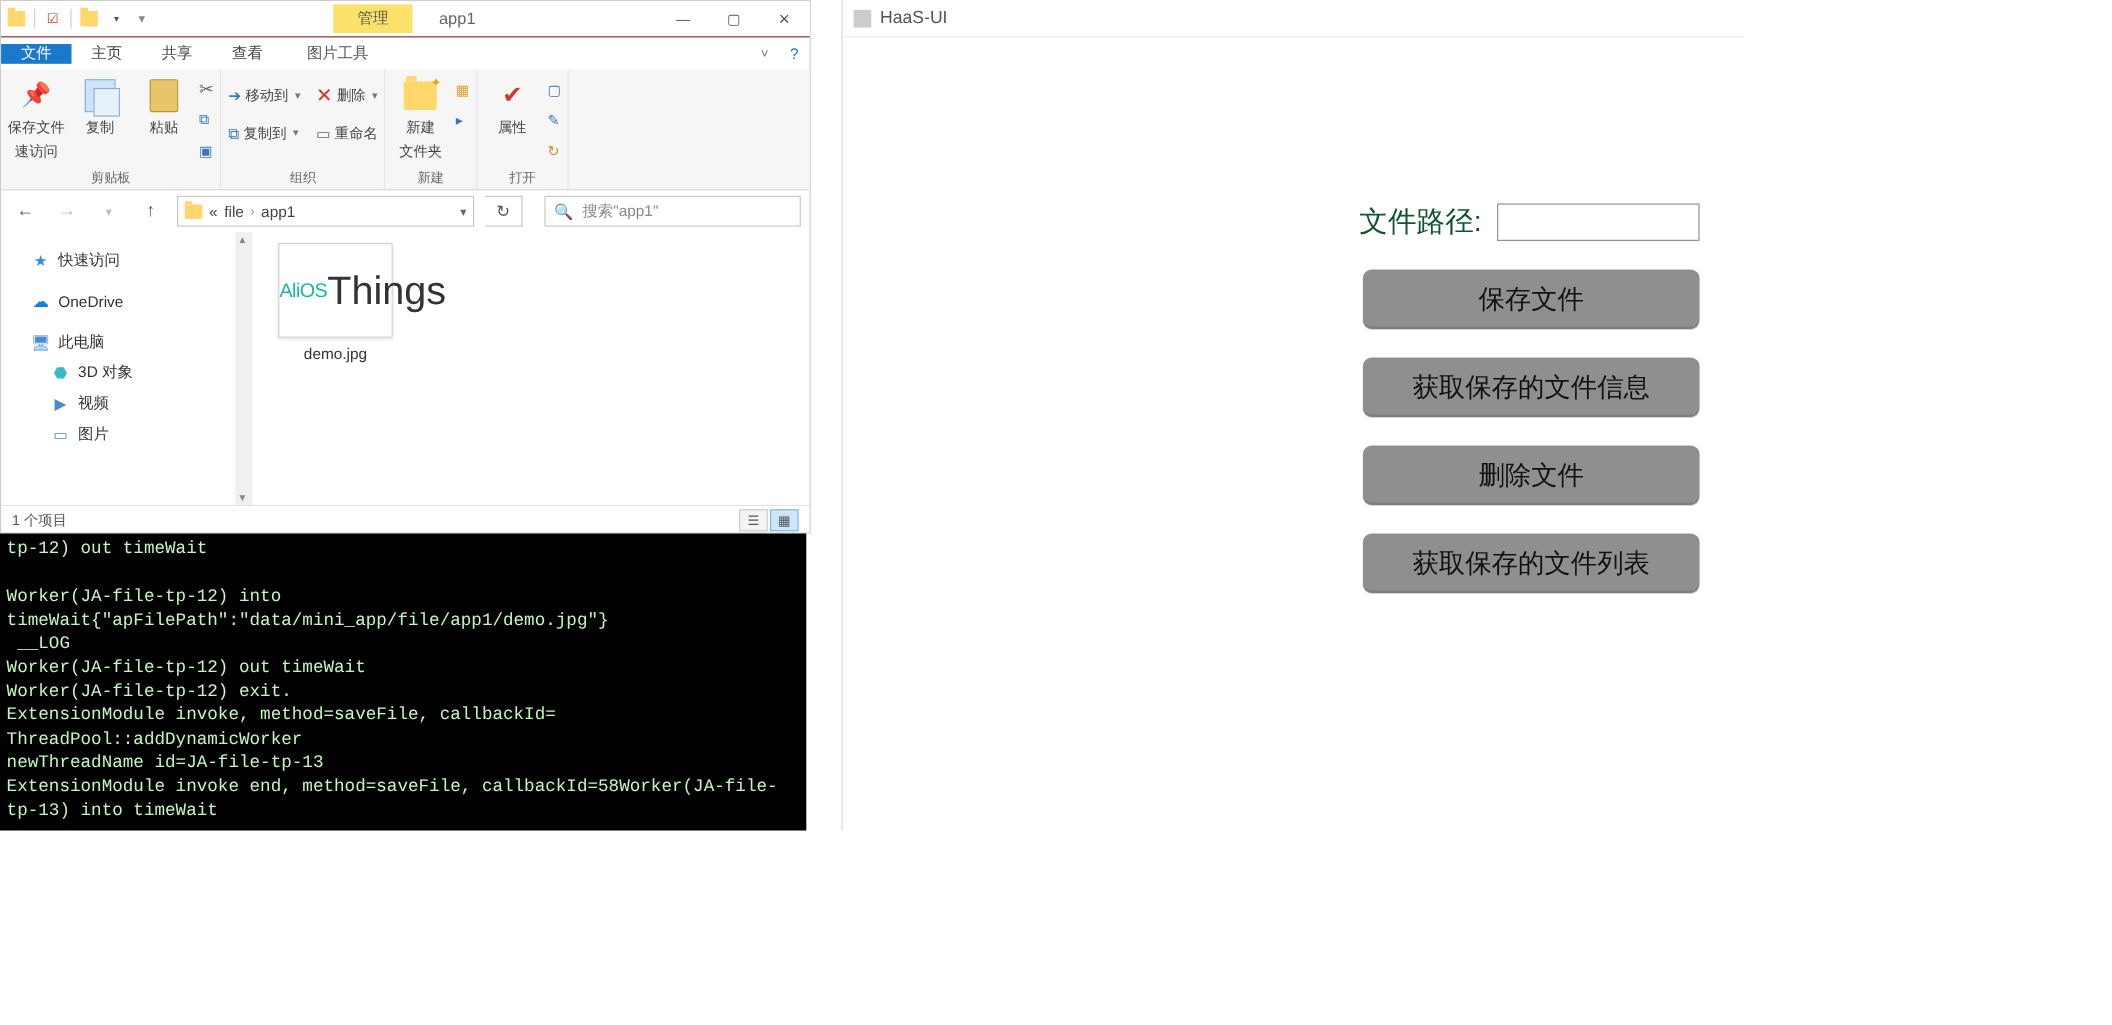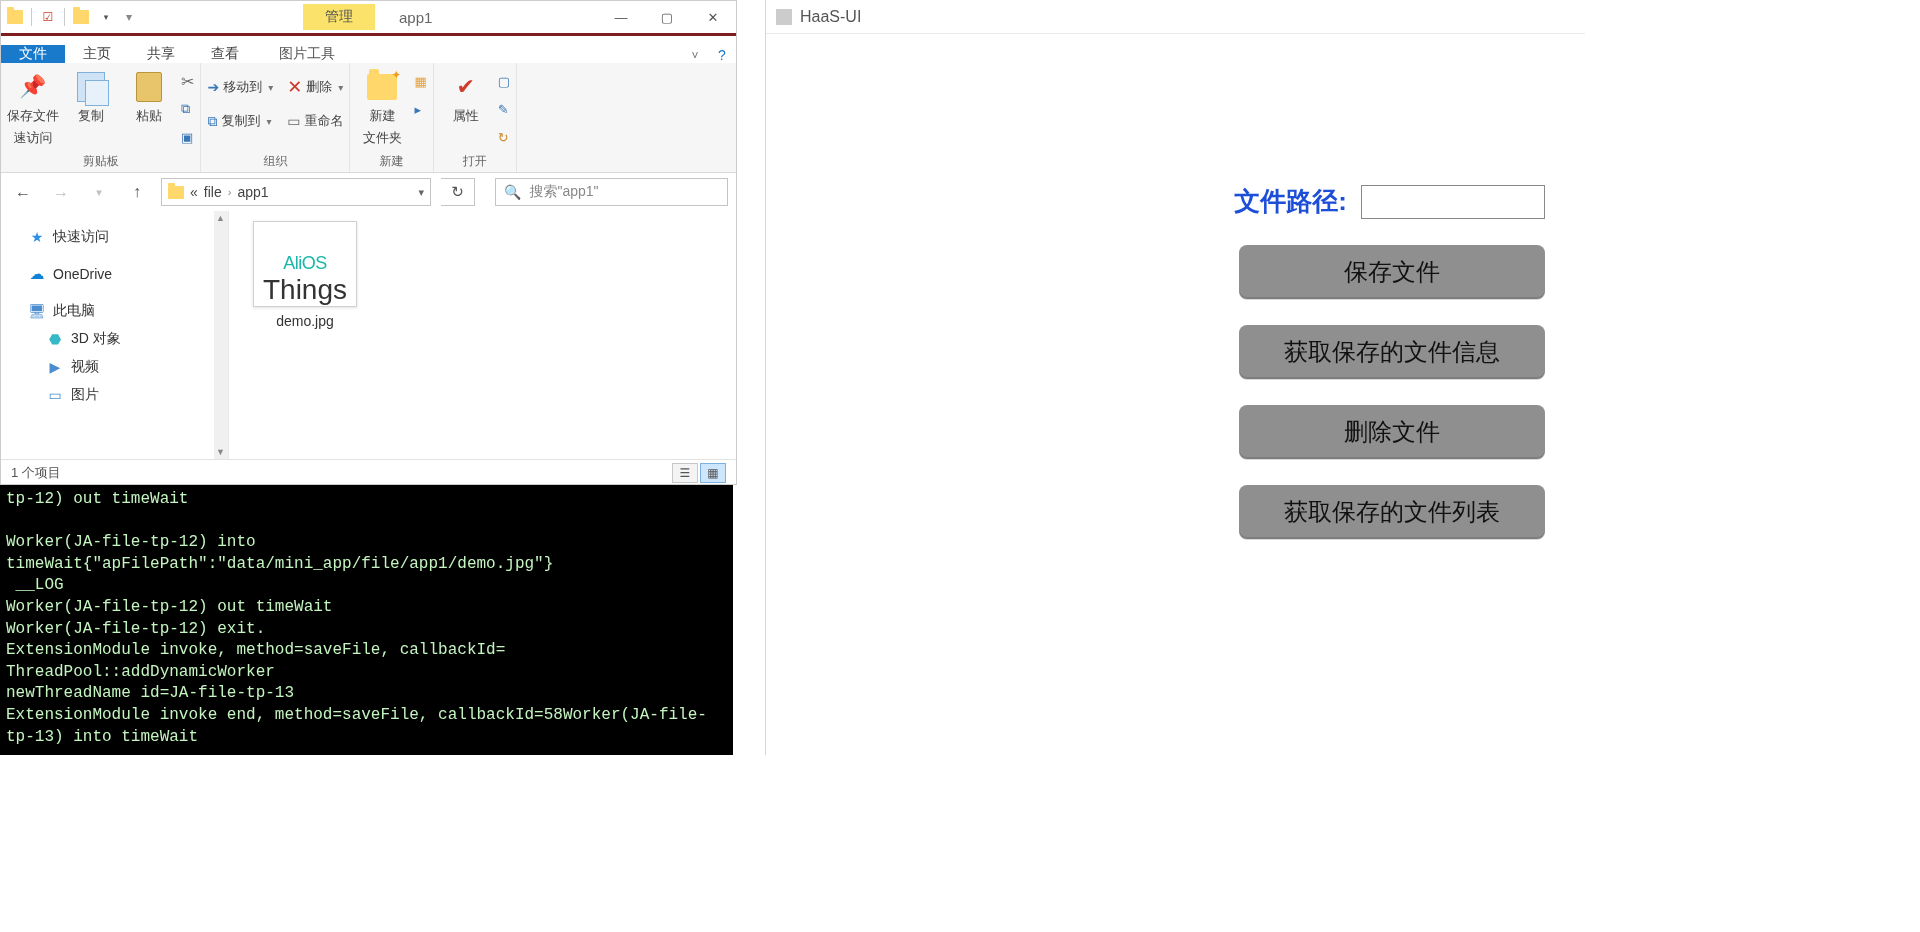--- a/index.html
+++ b/index.html
@@ -15,21 +15,21 @@
 .tb-sep { width: 1px; height: 18px; background: #ccc; }
 .tb-folder { width: 16px; height: 14px; background: #ffd76a; border-radius: 1px; position: relative; }
 .tb-folder::before { content: ""; position: absolute; top: -3px; left: 0; width: 7px; height: 3px; background: #ffd76a; border-radius: 1px 1px 0 0; }
 .tb-dropdown { font-size: 9px; color: #555; margin-left: 2px; }
 .tb-manage { background: #fbe36b; padding: 4px 22px; font-size: 14px; color: #555; margin-left: 160px; }
 .tb-title { font-size: 15px; color: #666; margin-left: 24px; }
 .winctrl { margin-left: auto; display: flex; }
 .winctrl div { width: 46px; height: 32px; display: flex; align-items: center; justify-content: center; font-size: 13px; color: #555; }
 
 
-.rtabs { height: 30px; display: flex; align-items: flex-end; border-top: 3px solid #7f1d1d; }
+.rtabs { height: 30px; display: flex; align-items: center; border-top: 1px solid #7f1d1d; }
 .rtab { padding: 0 18px; font-size: 14px; color: #444; display: flex; align-items: center; }
 .rtab.active { background: #1979ca; color: #fff; }
 .rtab.tool { color: #555; margin-left: 4px; }
 .rtabs .spacer { flex: 1; }
 .rtab-help { width: 28px; display: flex; align-items: center; justify-content: center; color: #1979ca; font-size: 14px; }
 .rtab-caret { width: 26px; display: flex; align-items: center; justify-content: center; color: #777; font-size: 12px; }
 
 
 .ribbon { height: 110px; background: #f6f6f6; border-bottom: 1px solid #d9d9d9; display: flex; }
 .rgroup { border-right: 1px solid #e4e4e4; display: flex; flex-direction: column; padding: 4px 6px 0 6px; }
@@ -77,41 +77,41 @@
 .navic { width: 16px; height: 16px; display: flex; align-items: center; justify-content: center; }
 .navic.star { color: #2e8fe6; font-size: 14px; }
 .navic.cloud { color: #1083d6; font-size: 15px; }
 .navic.pc { color: #4a8dd0; font-size: 14px; }
 .navic.cube { color: #35b8c7; font-size: 14px; }
 .navic.video { color: #4a8dd0; font-size: 14px; }
 .navic.img { color: #4a8dd0; font-size: 14px; }
 
 .content { flex: 1; padding: 10px 16px; display: flex; align-items: flex-start; }
 .fileitem { display: flex; flex-direction: column; align-items: center; gap: 6px; width: 120px; }
-.thumb { width: 104px; height: 86px; border: 1px solid #d0d0d0; box-shadow: 0 1px 3px rgba(0,0,0,.12); background: #fff; display: flex; flex-direction: column; align-items: center; justify-content: flex-end; }
+.thumb { width: 104px; height: 86px; border: 1px solid #d0d0d0; box-shadow: 0 1px 3px rgba(0,0,0,.12); background: #fff; display: flex; flex-direction: row; align-items: center; justify-content: space-between; }
 .thumb .alios { color: #1ab7a8; font-size: 18px; font-weight: 500; letter-spacing: -0.5px; }
-.thumb .things { color: #333; font-size: 28px; font-weight: 400; }
+.thumb .things { color: #333; font-size: 36px; font-weight: 400; }
 .fname { font-size: 14px; color: #333; }
 
 
 .status { height: 27px; border-top: 1px solid #e2e2e2; display: flex; align-items: center; padding: 0 10px; font-size: 13px; color: #555; }
 .status .views { margin-left: auto; display: flex; gap: 2px; }
 .status .vbtn { width: 26px; height: 20px; border: 1px solid #c8c8c8; display: flex; align-items: center; justify-content: center; font-size: 12px; background: #f4f4f4; }
 .status .vbtn.active { background: #cde6fb; border-color: #7fb1de; }
 
 
 .terminal { position: absolute; left: 0; top: 485px; width: 733px; height: 270px; background: #000; color: #c4f5c0; font-family: "Consolas","Courier New",monospace; font-size: 16px; line-height: 1.35; padding: 4px 6px; white-space: pre-wrap; overflow: hidden; }
 
 
 .haas { position: absolute; left: 737px; top: 0; width: 820px; height: 755px; background: #fff; border-left: 1px solid #d6d6d6; margin-left: 28px; }
 .haas .htitle { height: 34px; display: flex; align-items: center; gap: 8px; padding: 0 10px; border-bottom: 1px solid #eaeaea; font-size: 16px; color: #555; }
 .haas .hicon { width: 16px; height: 16px; background: #ccc; }
 .hbody { padding: 150px 40px 0 40px; display: flex; flex-direction: column; align-items: flex-end; gap: 26px; }
 .hrow { display: flex; align-items: center; gap: 14px; }
-.hlabel { font-size: 26px; color: #1d4ed8; font-weight: bold; }
+.hlabel { font-size: 26px; color: #14532d; }
 .hinput { width: 184px; height: 34px; border: 1px solid #888; }
 .hbtn { width: 306px; height: 54px; background: #8f8f8f; border-radius: 8px; display: flex; align-items: center; justify-content: center; font-size: 24px; color: #111; box-shadow: inset 0 -2px 0 rgba(0,0,0,.12), 0 1px 0 rgba(0,0,0,.15); }
 </style>
 </head>
 <body>
 
 <div class="explorer">
 
   <div class="titlebar">
     <div class="tb-icons">

